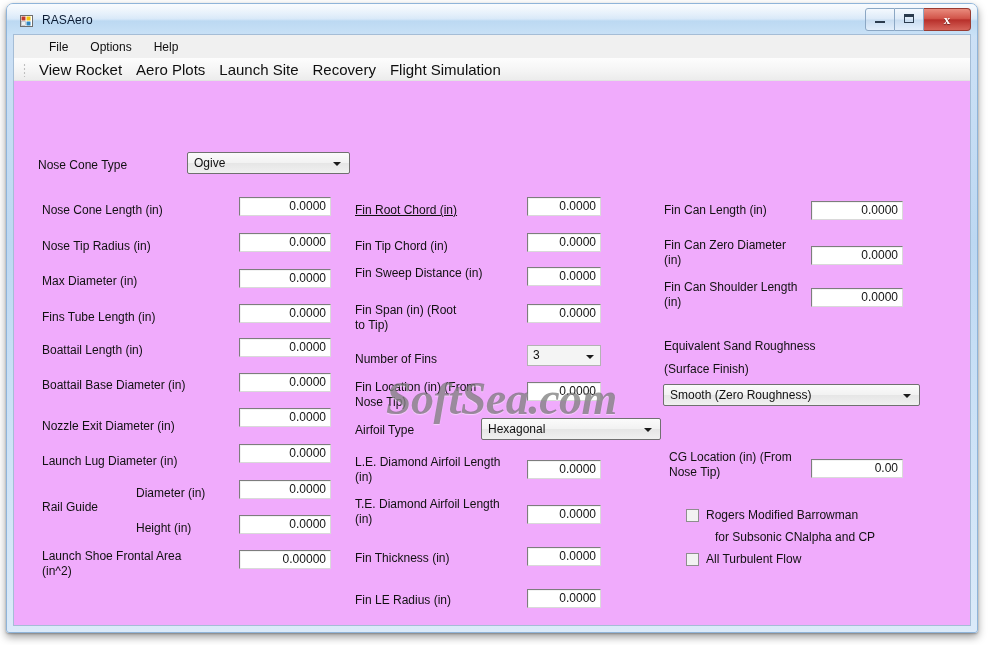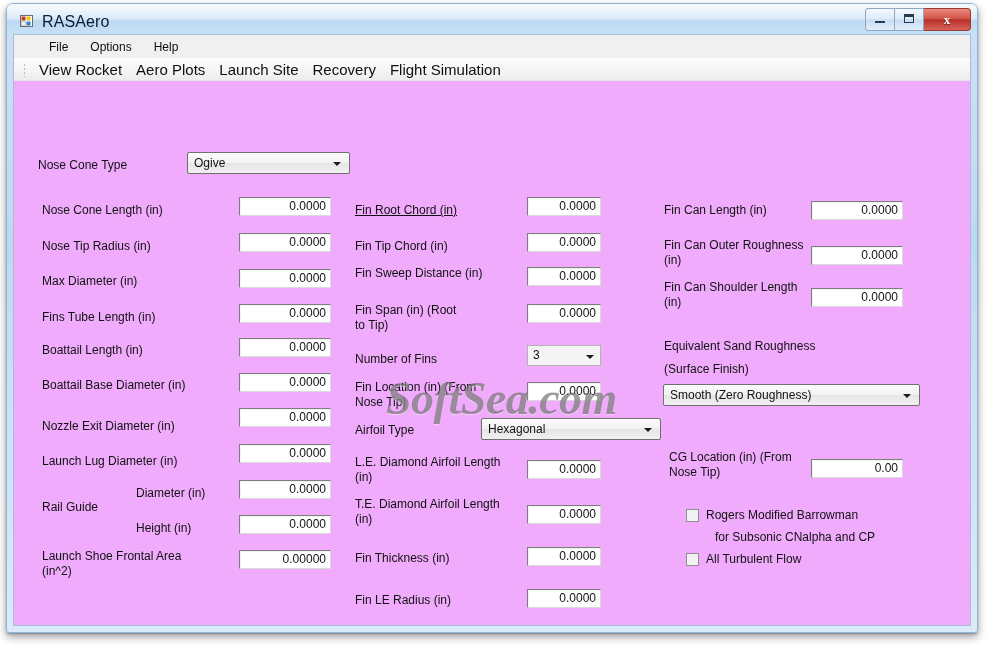--- a/index.html
+++ b/index.html
@@ -51,21 +51,21 @@
 
   .app-icon {
     position: absolute;
     left: 12px; top: 9px;
     width: 16px; height: 16px;
   }
 
   .title-text {
     position: absolute;
     left: 35px; top: 9px;
-    font-size: 16px;
+    font-size: 12px;
     color: #0b1c33;
     letter-spacing: 0.1px;
     white-space: nowrap;
   }
 
   
   .capbtns {
     position: absolute;
     right: 6px;
     top: 4px;
@@ -413,21 +413,21 @@
 
         <div class="lbl" style="left:341px; top:470px;">Fin Thickness (in)</div>
         <div class="tbox" style="left:513px; top:466px; width:74px;">0.0000</div>
 
         <div class="lbl" style="left:341px; top:512px;">Fin LE Radius (in)</div>
         <div class="tbox" style="left:513px; top:508px; width:74px;">0.0000</div>
 
         <div class="lbl" style="left:650px; top:122px;">Fin Can Length (in)</div>
         <div class="tbox" style="left:797px; top:120px; width:92px;">0.0000</div>
 
-        <div class="lbl" style="left:650px; top:157px;">Fin Can Outer Roughness
+        <div class="lbl" style="left:650px; top:157px;">Fin Can Zero Diameter
 (in)</div>
         <div class="tbox" style="left:797px; top:165px; width:92px;">0.0000</div>
 
         <div class="lbl" style="left:650px; top:199px;">Fin Can Shoulder Length
 (in)</div>
         <div class="tbox" style="left:797px; top:207px; width:92px;">0.0000</div>
 
         <div class="lbl" style="left:650px; top:258px;">Equivalent Sand Roughness</div>
         <div class="lbl" style="left:650px; top:281px;">(Surface Finish)</div>
         <div class="combo" style="left:649px; top:303px; width:257px;">

